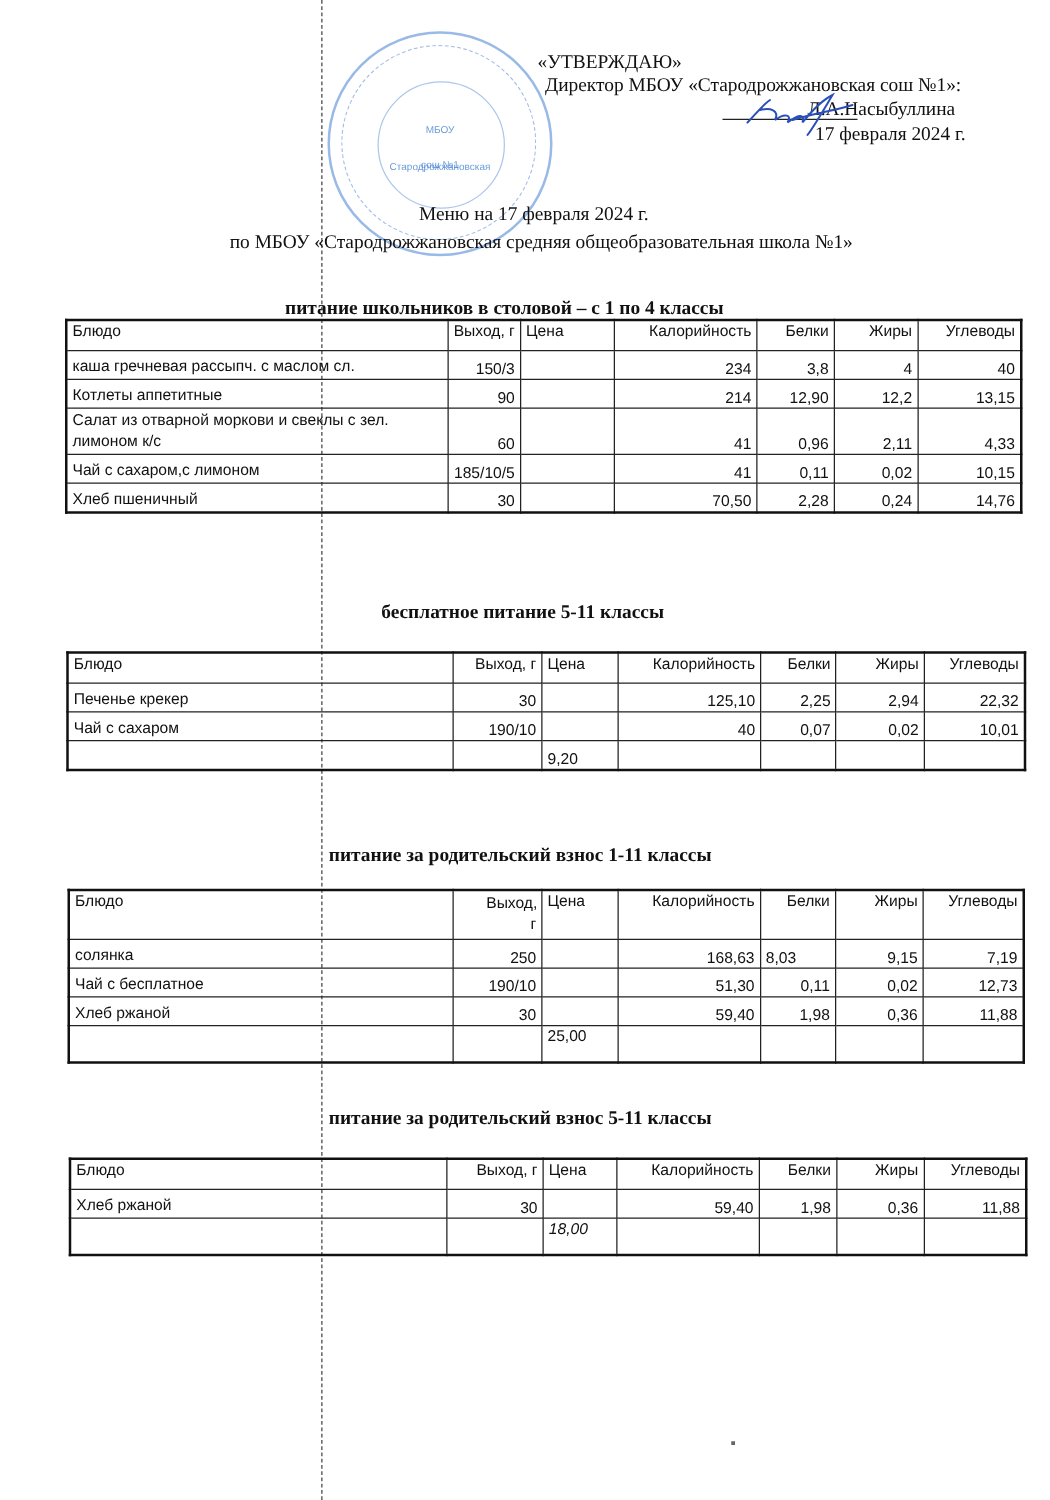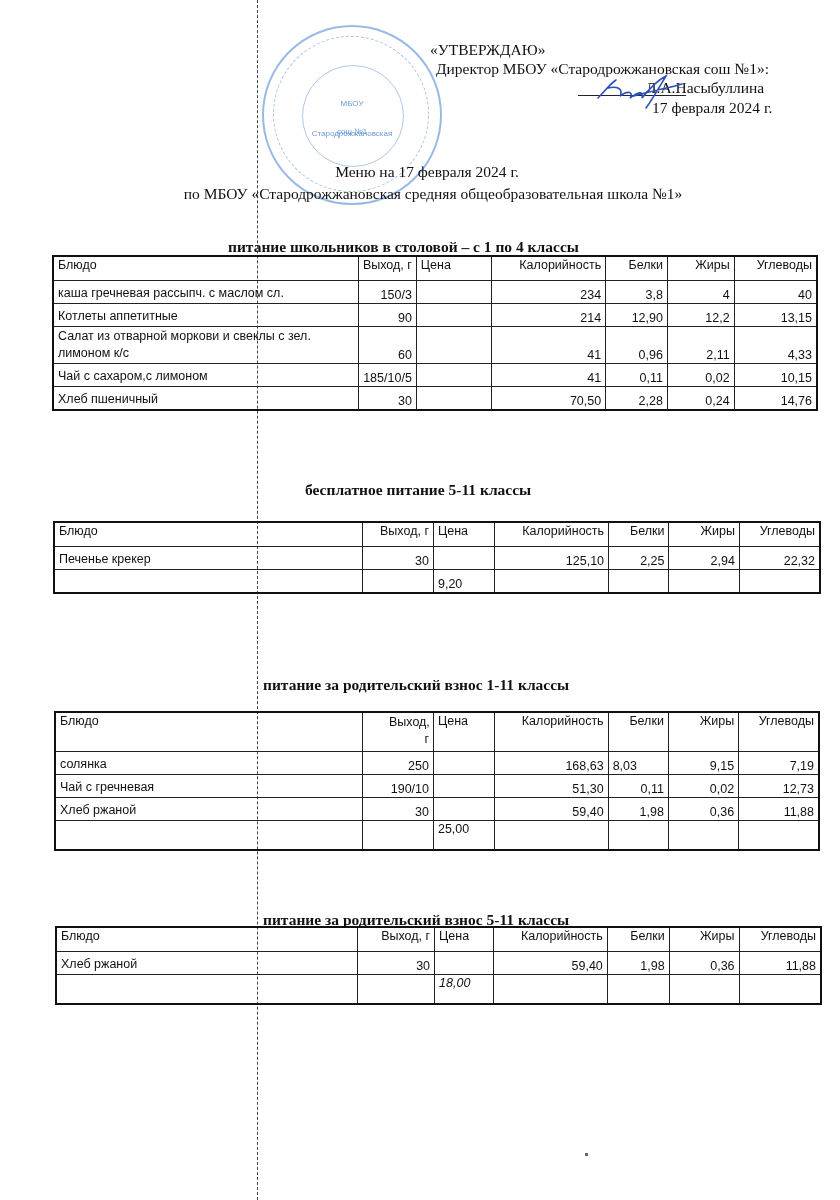--- a/index.html
+++ b/index.html
@@ -148,20 +148,29 @@
   <tr>
     <td class="dish">Печенье крекер</td>
     <td class="num">30</td>
     <td></td>
     <td class="num">125,10</td>
     <td class="num">2,25</td>
     <td class="num">2,94</td>
     <td class="num">22,32</td>
   </tr>
   <tr>
+    <td class="dish">Чай с сахаром</td>
+    <td class="num">190/10</td>
+    <td></td>
+    <td class="num">40</td>
+    <td class="num">0,07</td>
+    <td class="num">0,02</td>
+    <td class="num">10,01</td>
+  </tr>
+  <tr>
     <td></td>
         <td></td>
     <td>9,20</td>
     <td></td>
         <td></td>
         <td></td>
         <td></td>
   </tr>
 </tbody>
   </table>
@@ -190,21 +199,21 @@
   <tr>
     <td class="dish">солянка</td>
     <td class="num">250</td>
     <td></td>
     <td class="num">168,63</td>
     <td>8,03</td>
     <td class="num">9,15</td>
     <td class="num">7,19</td>
   </tr>
   <tr>
-    <td class="dish">Чай с гречневая</td>
+    <td class="dish">Чай с бесплатное</td>
     <td class="num">190/10</td>
     <td></td>
     <td class="num">51,30</td>
     <td class="num">0,11</td>
     <td class="num">0,02</td>
     <td class="num">12,73</td>
   </tr>
   <tr>
     <td class="dish">Хлеб ржаной</td>
     <td class="num">30</td>
@@ -219,21 +228,21 @@
         <td></td>
     <td style="vertical-align:top;">25,00</td>
     <td></td>
         <td></td>
         <td></td>
         <td></td>
   </tr>
 </tbody>
   </table>
 
-<div class="sect serif" style="left:263px; top:911px;">питание за родительский взнос 5-11 классы</div>
+<div class="sect serif" style="left:263px; top:886px;">питание за родительский взнос 5-11 классы</div>
 <table class="menu" style="left:55px; top:926px; width:767px;">
   <colgroup>
       <col style="width:303px">
       <col style="width:77px">
       <col style="width:59px">
       <col style="width:114px">
       <col style="width:62px">
       <col style="width:70px">
       <col style="width:82px">
     </colgroup>

